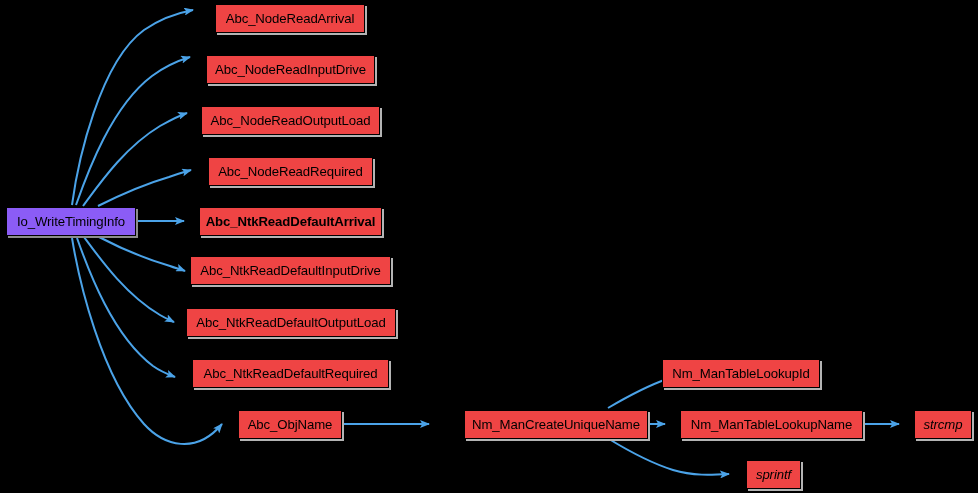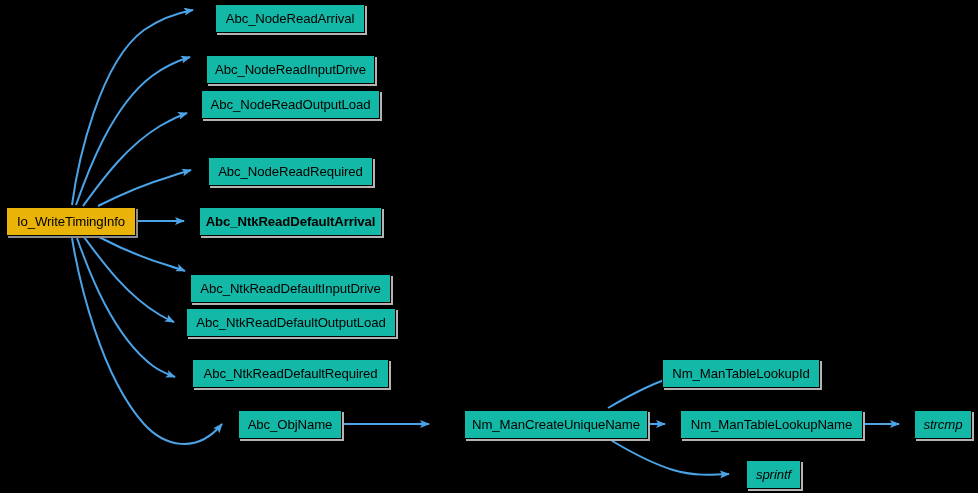--- a/index.html
+++ b/index.html
@@ -21,33 +21,33 @@
     left: 0;
     top: 0;
     width: 978px;
     height: 493px;
     pointer-events: none;
   }
   .gnode {
     position: absolute;
     box-sizing: border-box;
     border: 1px solid #000000;
-    background: #14b8a6;
+    background: #ef4444;
     color: #000000;
     font-size: 13.2px;
     line-height: 1;
     display: flex;
     align-items: center;
     justify-content: center;
     white-space: nowrap;
     box-shadow: 2px 2px 0 0 #b4b4b4;
     letter-spacing: -0.1px;
   }
   .gnode.root {
-    background: #eab308;
+    background: #8b5cf6;
     box-shadow: 2px 2px 0 0 #8c8c8c;
   }
   .gnode-label {
     display: block;
     padding: 0 6px;
   }
 </style>
 </head>
 <body>
 
@@ -80,30 +80,30 @@
   <div id="node-group">
       <div class="gnode root" style="left: 6px; top: 207px; width: 130px; height: 29px;">
         <span class="gnode-label">Io_WriteTimingInfo</span>
       </div>
       <div class="gnode" style="left: 215px; top: 4px; width: 150px; height: 29px;">
         <span class="gnode-label">Abc_NodeReadArrival</span>
       </div>
       <div class="gnode" style="left: 206px; top: 55px; width: 169px; height: 29px;">
         <span class="gnode-label">Abc_NodeReadInputDrive</span>
       </div>
-      <div class="gnode" style="left: 201px; top: 90px; width: 179px; height: 29px;">
+      <div class="gnode" style="left: 201px; top: 106px; width: 179px; height: 29px;">
         <span class="gnode-label">Abc_NodeReadOutputLoad</span>
       </div>
       <div class="gnode" style="left: 208px; top: 157px; width: 165px; height: 29px;">
         <span class="gnode-label">Abc_NodeReadRequired</span>
       </div>
       <div class="gnode" style="left: 199px; top: 207px; width: 183px; height: 29px; font-weight: bold;">
         <span class="gnode-label">Abc_NtkReadDefaultArrival</span>
       </div>
-      <div class="gnode" style="left: 190px; top: 274px; width: 201px; height: 29px;">
+      <div class="gnode" style="left: 190px; top: 256px; width: 201px; height: 29px;">
         <span class="gnode-label">Abc_NtkReadDefaultInputDrive</span>
       </div>
       <div class="gnode" style="left: 186px; top: 308px; width: 210px; height: 29px; text-align: right;">
         <span class="gnode-label">Abc_NtkReadDefaultOutputLoad</span>
       </div>
       <div class="gnode" style="left: 192px; top: 359px; width: 197px; height: 29px;">
         <span class="gnode-label">Abc_NtkReadDefaultRequired</span>
       </div>
       <div class="gnode" style="left: 238px; top: 410px; width: 104px; height: 29px;">
         <span class="gnode-label">Abc_ObjName</span>

